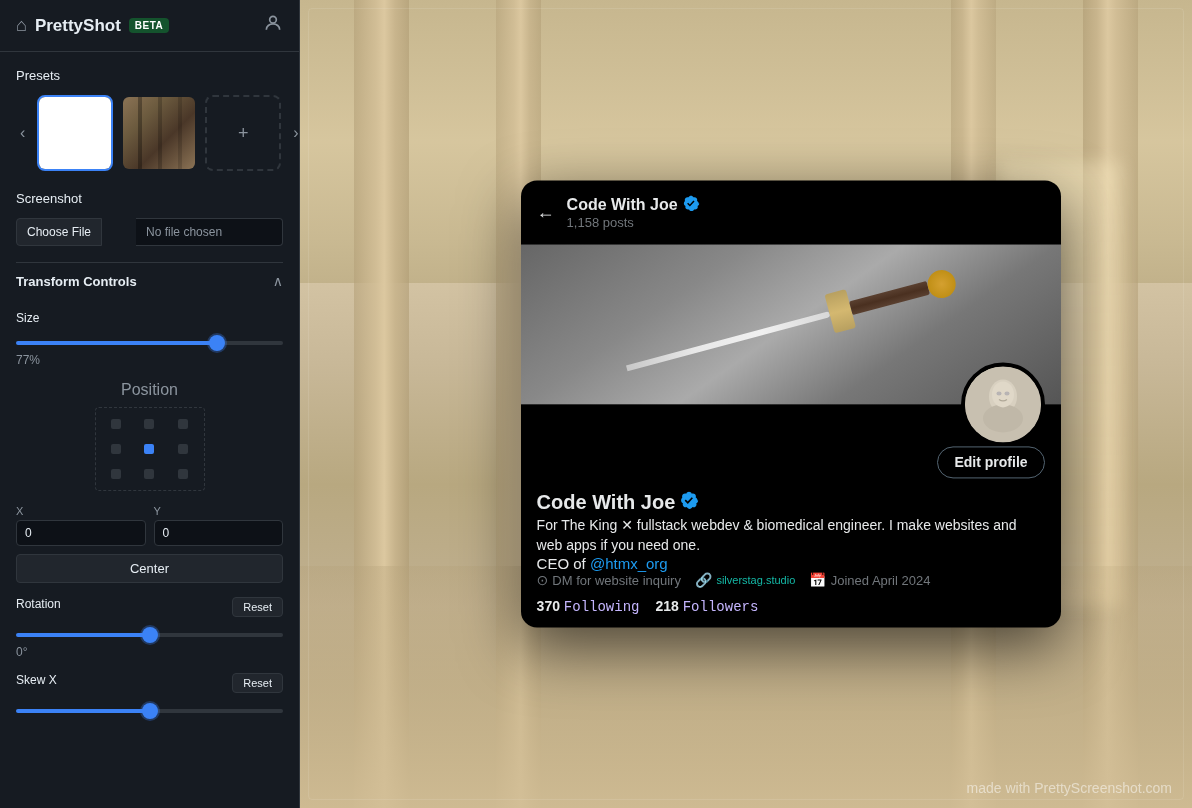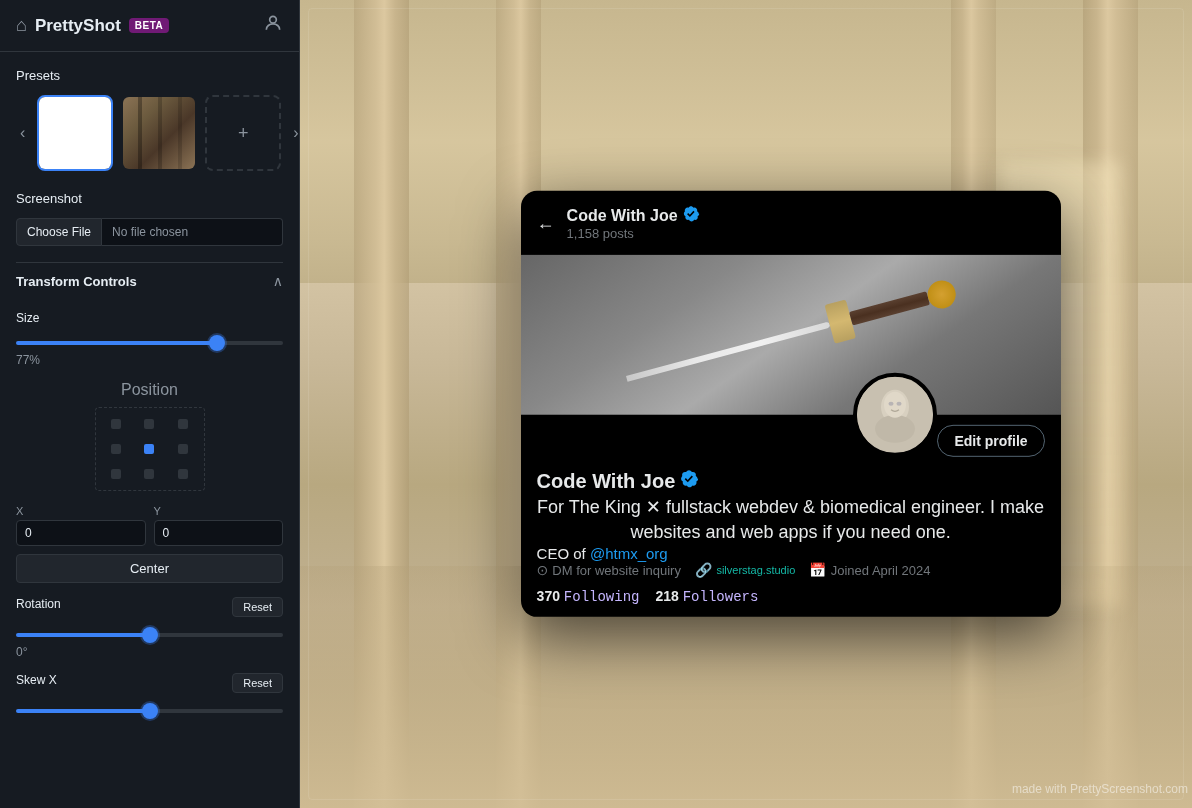--- a/index.html
+++ b/index.html
@@ -46,21 +46,21 @@
       cursor: pointer;
     }
 
     .logo-text {
       font-size: 17px;
       font-weight: 700;
       color: #e6edf3;
     }
 
     .beta-badge {
-      background: #701a75;
+      background: #14532d;
       color: white;
       font-size: 10px;
       font-weight: 700;
       padding: 2px 6px;
       border-radius: 4px;
       letter-spacing: 0.5px;
     }
 
     .user-icon {
       color: #8b949e;
@@ -173,20 +173,21 @@
 
     .file-name-display {
       background: #0d1117;
       border: 1px solid #30363d;
       border-left: none;
       color: #8b949e;
       padding: 6px 10px;
       font-size: 12px;
       border-radius: 0 4px 4px 0;
       flex: 1;
+      margin-left: 34px;
     }
 
     .transform-controls-header {
       display: flex;
       align-items: center;
       justify-content: space-between;
       padding: 10px 0;
       border-top: 1px solid #30363d;
       margin-bottom: 12px;
       cursor: pointer;
@@ -428,23 +429,24 @@
       height: 28px;
       background: radial-gradient(circle, #d4a030, #b8880a);
       border-radius: 50%;
     }
 
     .twitter-avatar-area {
       padding: 0 16px;
       position: relative;
       margin-top: -42px;
       display: flex;
-      justify-content: flex-end;
+      justify-content: flex-start;
       align-items: flex-end;
       padding-bottom: 12px;
+      flex-direction: column;
     }
 
     .twitter-avatar {
       width: 84px;
       height: 84px;
       border-radius: 50%;
       border: 4px solid #000;
       background: linear-gradient(135deg, #d0c8b8, #b8b0a0, #a8a098, #c8c0b0);
       overflow: hidden;
       display: flex;
@@ -480,24 +482,23 @@
       color: #e7e9ea;
     }
 
     .profile-handle {
       font-size: 15px;
       color: #71767b;
       margin-bottom: 10px;
     }
 
     .profile-bio {
-      font-size: 18px;
+      font-size: 14px;
       color: #e7e9ea;
       line-height: 1.4;
-      text-align: center;
     }
 
     .ceo-line {
       font-size: 15px;
       color: #e7e9ea;
     }
 
     .htmx-link {
       color: #1d9bf0;
     }
@@ -540,22 +541,22 @@
 
     .follow-label {
       color: #c4b5fd;
       font-family: Liberation Mono, monospace;
     }
 
     
     .watermark {
       position: absolute;
       bottom: 12px;
-      right: 4px;
-      font-size: 12px;
+      right: 20px;
+      font-size: 14px;
       color: rgba(255,255,255,0.5);
       margin-left: 36px;
     }
 
     .border-frame {
       position: absolute;
       inset: 8px;
       border: 1px solid rgba(255,255,255,0.1);
       border-radius: 4px;
       pointer-events: none;

